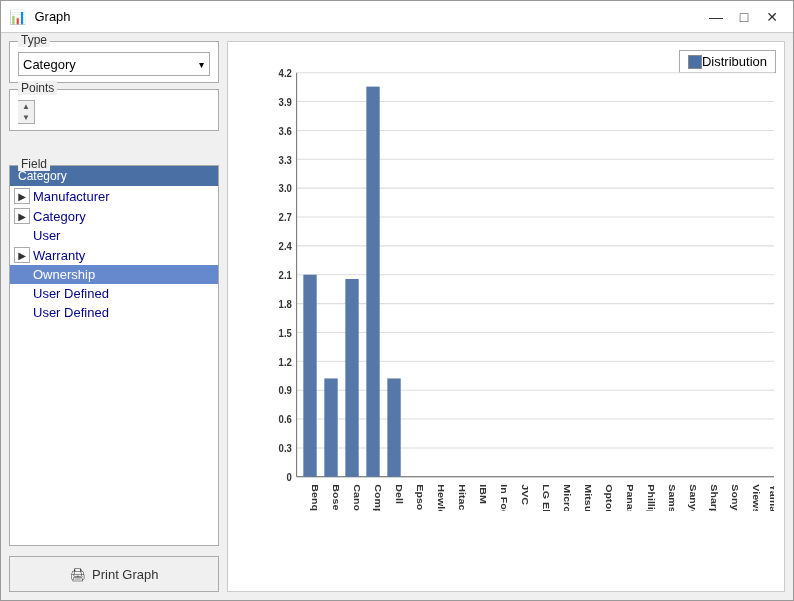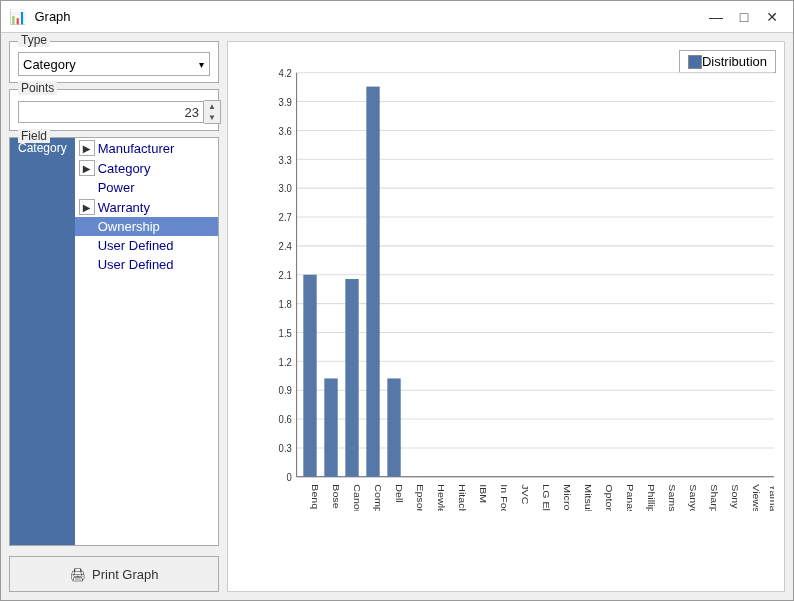--- a/index.html
+++ b/index.html
@@ -24,21 +24,21 @@
     .field-header { background: #4a6fa5; color: white; padding: 3px 8px; font-size: 12px; }
     .field-list { flex: 1; overflow-y: auto; }
     .field-item { display: flex; align-items: center; padding: 2px 4px; cursor: pointer; color: #00008b; font-size: 13px; white-space: nowrap; }
     .field-item.active { background: #6688cc; color: #ffffff; }
     .field-expander { width: 16px; min-width: 16px; height: 16px; display: flex; align-items: center; justify-content: center; font-size: 10px; border: 1px solid #aaa; background: white; margin-right: 3px; color: #333; }
     .field-indent { width: 19px; min-width: 19px; }
     .print-btn { height: 36px; border: 1px solid #aaa; background: #f0f0f0; cursor: pointer; display: flex; align-items: center; justify-content: center; gap: 6px; font-size: 13px; color: #333; margin-top: 4px; }
     .chart-area { flex: 1; background: white; border: 1px solid #ccc; position: relative; display: flex; flex-direction: column; overflow: hidden; }
     .chart-legend { position: absolute; top: 8px; right: 8px; display: flex; align-items: center; border: 1px solid #aaa; padding: 3px 8px; background: white; font-size: 12px; }
     .legend-swatch { width: 14px; height: 14px; background: #4a6fa5; border: 1px solid #888; }
-    .chart-inner { flex: 1; padding: 20px 10px 80px 40px; position: relative; }
+    .chart-inner { flex: 1; padding: 20px 10px 80px 40px; position: relative; font-weight: bold; }
     .chart-svg { width: 100%; height: 100%; }
     .axis-label { font-size: 10px; fill: #333; }
     .bar { fill: #5578a8; }
     .grid-line { stroke: #ddd; stroke-width: 1; }
     .axis-line { stroke: #666; stroke-width: 1; }
   </style>
 </head>
 <body>
 
 <div class="window">
@@ -64,46 +64,45 @@
             <option>Bar</option>
             <option>Line</option>
             <option>Pie</option>
           </select>
         </div>
       </div>
 
       <div class="group-box">
         <span class="group-label">Points</span>
         <div class="points-input-wrapper">
-          <input class="points-input" type="text" value="23" style="">
           <div class="spin-buttons">
             <button class="spin-btn">▲</button>
             <button class="spin-btn">▼</button>
           </div>
         </div>
       </div>
 
-      <div style="flex:1; border:1px solid #aaa; background:#fff; display:flex; position:relative; min-height:0;">
+      <div style="flex:1; border:1px solid #aaa; background:#fff; display:flex; flex-direction:column; position:relative; min-height:0;margin-top:28px;">
         <span style="position:absolute; top:-9px; left:8px; background:#f0f0f0; padding:0 3px; font-size:12px; color:#333;">Field</span>
         <div class="field-header">Category</div>
         <div class="field-list">
 
           <div class="field-item">
             <div class="field-expander">▶</div>
             <span>Manufacturer</span>
           </div>
 
           <div class="field-item">
             <div class="field-expander">▶</div>
             <span>Category</span>
           </div>
 
           <div class="field-item">
             <div class="field-indent"></div>
-            <span>Power</span>
+            <span>User</span>
           </div>
 
 
           <div class="field-item">
             <div class="field-expander">▶</div>
             <span>Warranty</span>
           </div>
 
           <div class="field-item active">
             <div class="field-indent"></div>

